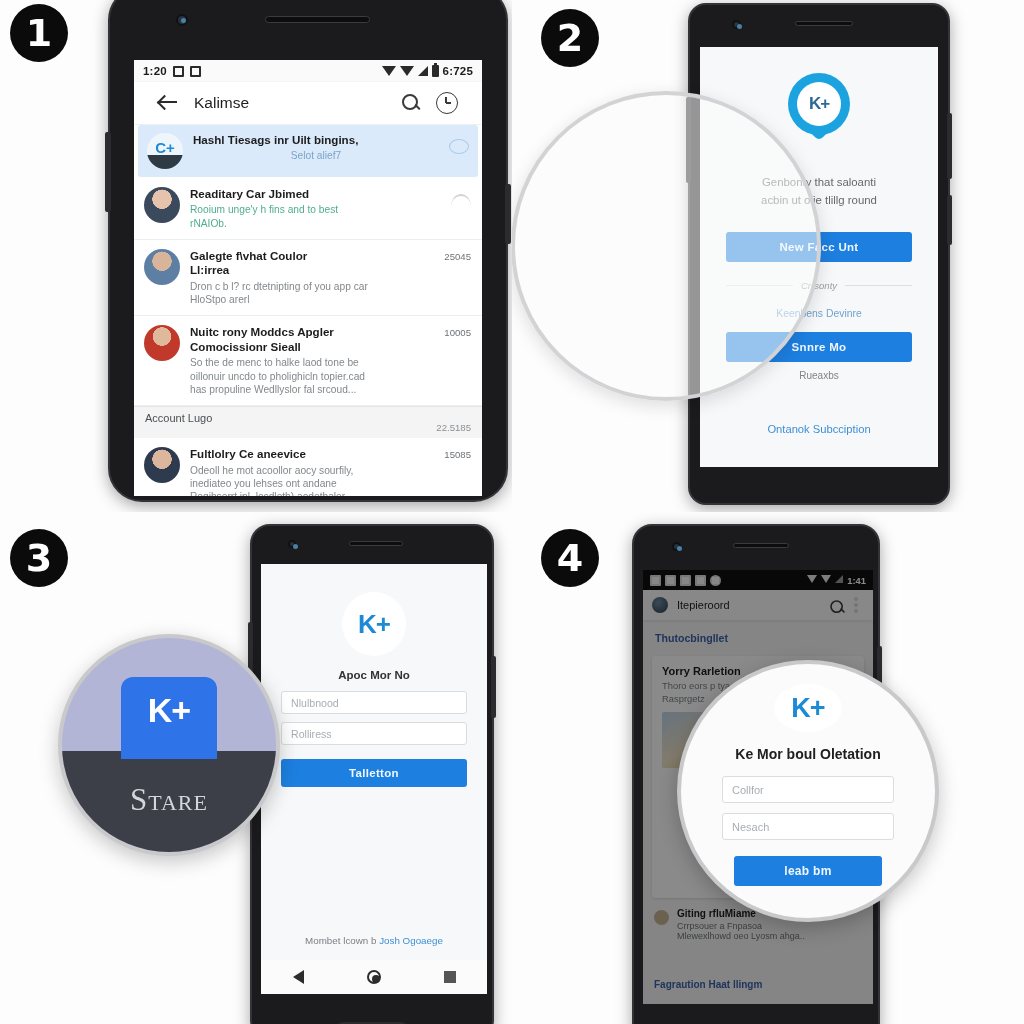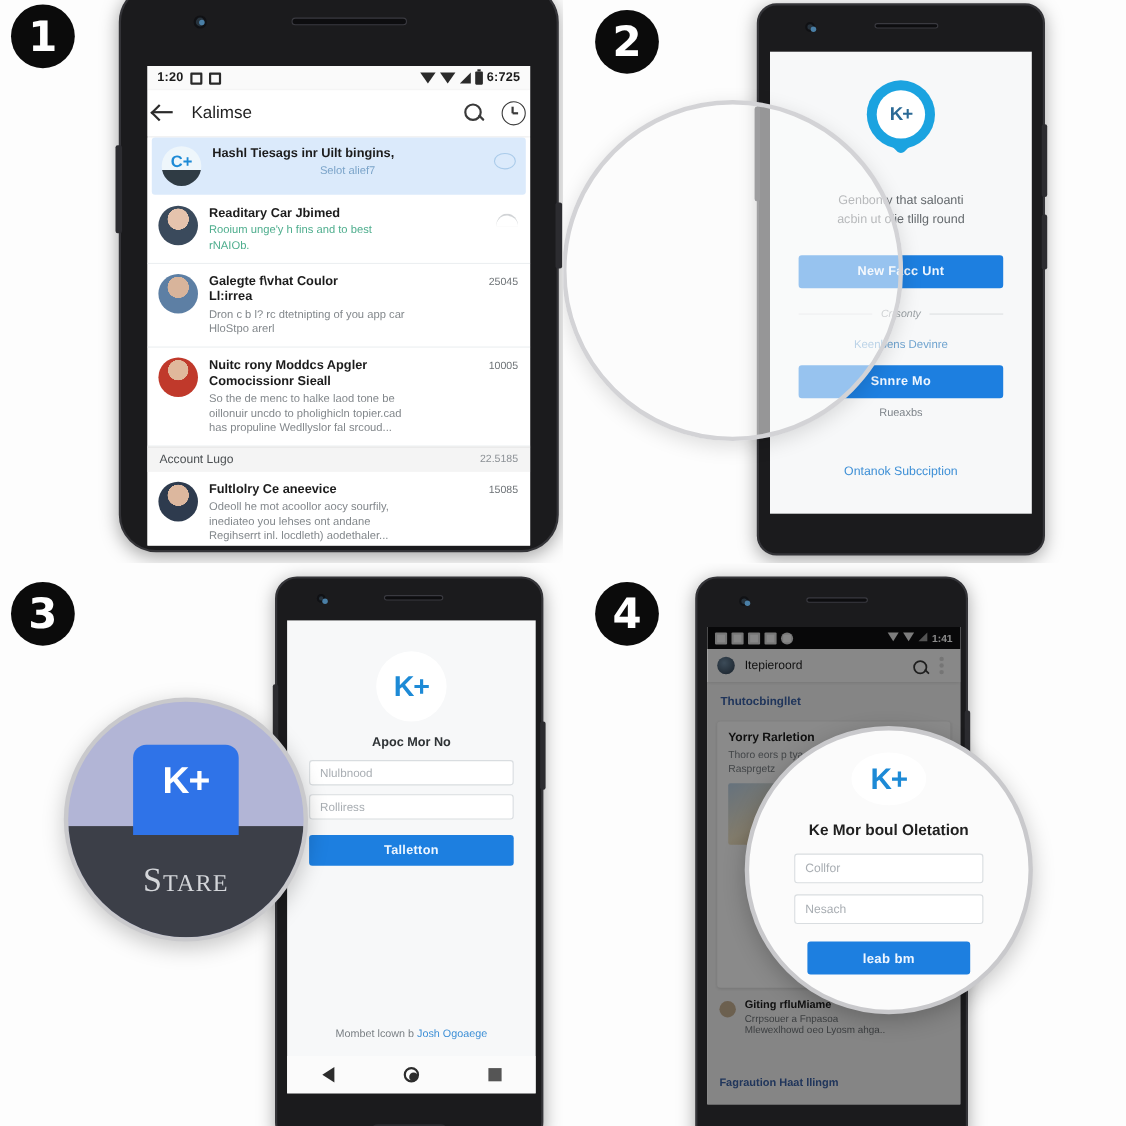--- a/index.html
+++ b/index.html
@@ -68,21 +68,21 @@
   .sq-ico { width:11px; height:11px; background:#2a2a2a; display:inline-block; position:relative; border-radius:1px;}
   .sq-ico::after{content:"";position:absolute;left:2px;top:2px;right:2px;bottom:2px;background:#fafafa;}
   .wifi { width:0;height:0;border-left:7px solid transparent;border-right:7px solid transparent;border-top:10px solid #2a2a2a;}
   .sig  { width:0;height:0;border-left:10px solid transparent;border-bottom:10px solid #2a2a2a;}
   .batt { width:7px;height:12px;background:#2a2a2a;border-radius:1px;position:relative;}
   .batt::before{content:"";position:absolute;left:2px;top:-2px;width:3px;height:2px;background:#2a2a2a;}
 
   
   .appbar {
     height:42px; background:#ffffff; display:flex; align-items:center;
-    padding:0 4px; gap:14px; box-shadow:0 1px 3px rgba(0,0,0,.10);
+    padding:0 24px; gap:14px; box-shadow:0 1px 3px rgba(0,0,0,.10);
   }
   .appbar .title { font-size:15.5px; color:#1f1f1f; flex:1; }
   .ico-btn { width:22px; height:22px; position:relative; cursor:pointer; }
   .ico-search::before{
     content:"";position:absolute;left:2px;top:2px;width:12px;height:12px;
     border:2px solid #3a3a3a;border-radius:50%;
   }
   .ico-search::after{
     content:"";position:absolute;left:14px;top:14px;width:7px;height:2px;background:#3a3a3a;
     transform:rotate(45deg);border-radius:1px;
@@ -113,21 +113,21 @@
   .row-sub { font-size:10.2px; line-height:1.3; margin-top:2px; }
   .sub-blue { color:#7ba4c9;text-align:center; }
   .sub-grey { color:#83888c; }
   .sub-green { color:#4fae8e; }
   .row-meta { font-size:9.6px; color:#6d7276; padding-left:6px; white-space:nowrap; padding-top:2px;}
   .row-ico { width:20px;height:18px; opacity:.45; flex:0 0 20px; }
   .section-head {
     display:flex; background:#f4f4f4; padding:5px 11px;
     font-size:11px; color:#4b4f52; border-top:1px solid #e6e6e6;
   }
-  .section-head .sh-right { margin-left:auto; font-size:9.6px; color:#8b9095; }
+  .section-head .sh-right { margin-left:auto; font-size:9.6px; color:#8b9095;margin-top:10px; }
 
   
   .pin { position:relative; width:62px; height:74px; }
   .pin .pin-ring {
     position:absolute; left:0; top:0; width:62px; height:62px; border-radius:50%;
     background:#1ba3e0;
   }
   .pin .pin-inner {
     position:absolute; left:9px; top:9px; width:44px; height:44px; border-radius:50%;
     background:#ffffff; display:flex;align-items:center;justify-content:center;

